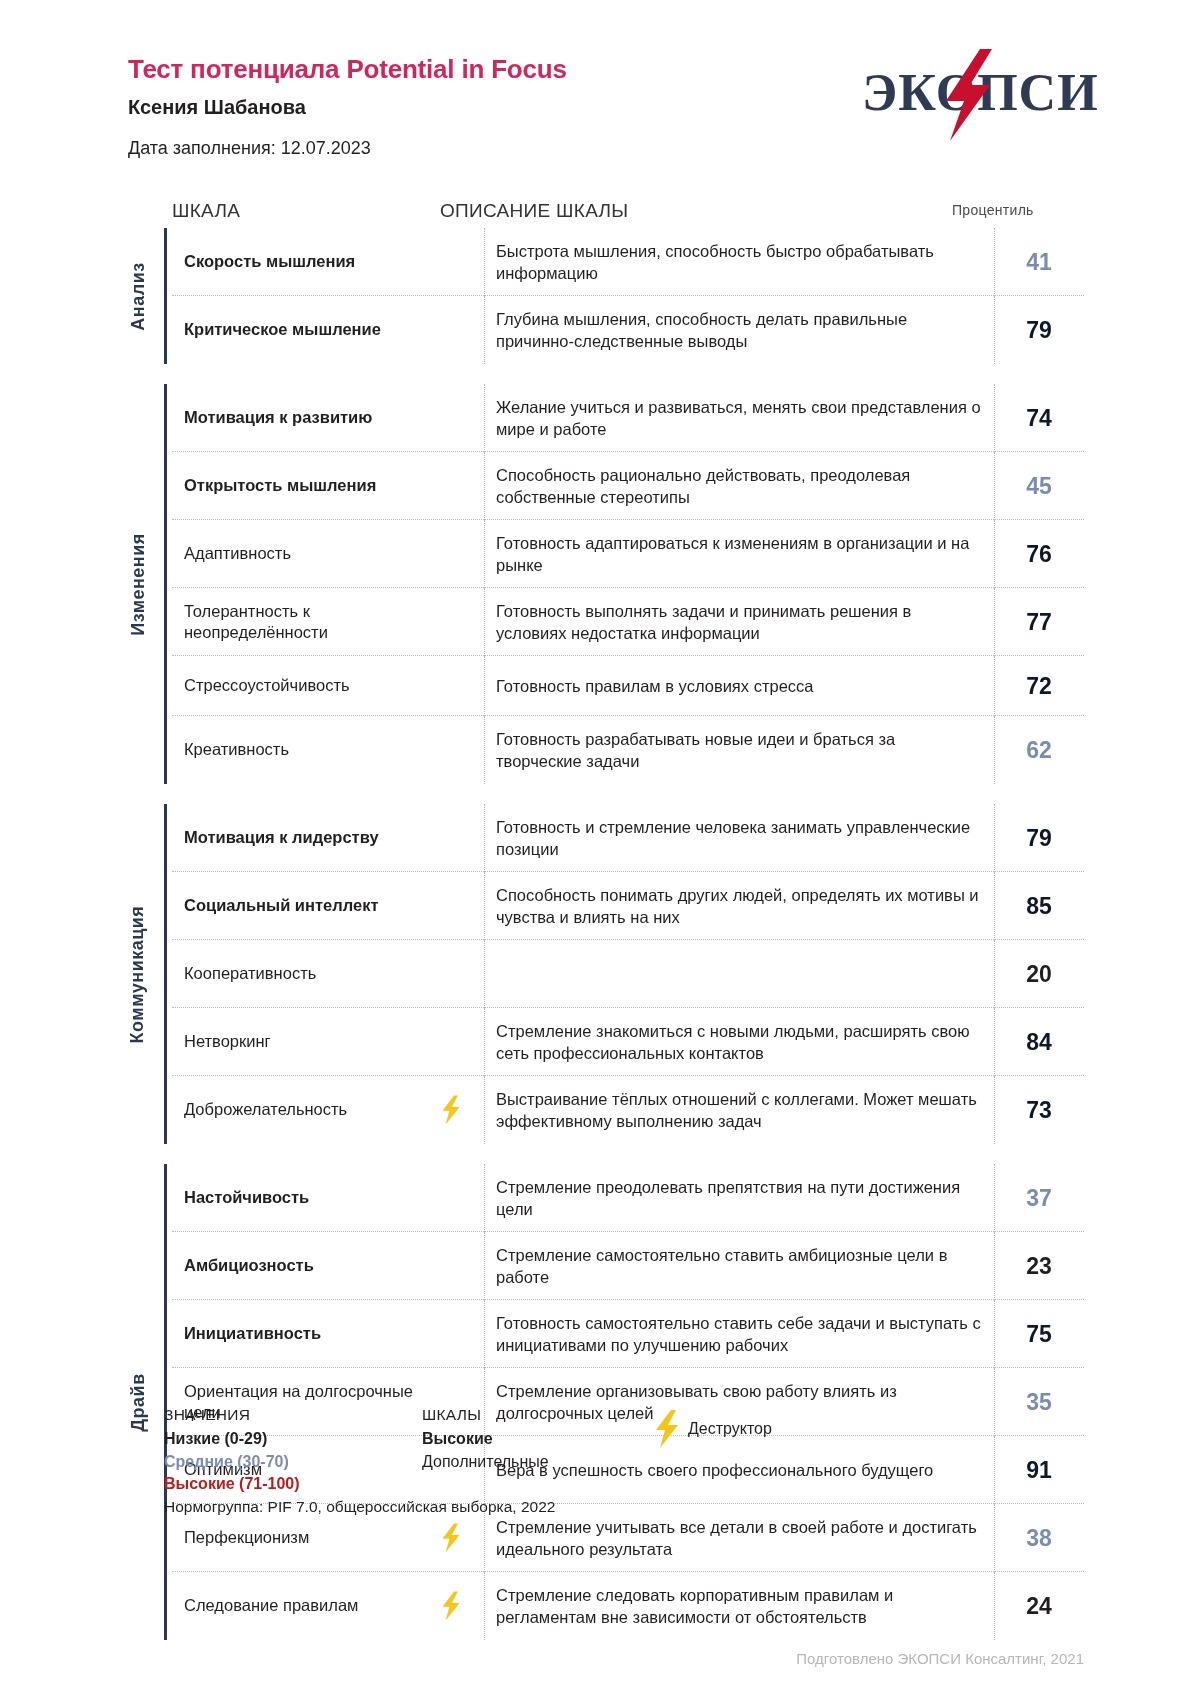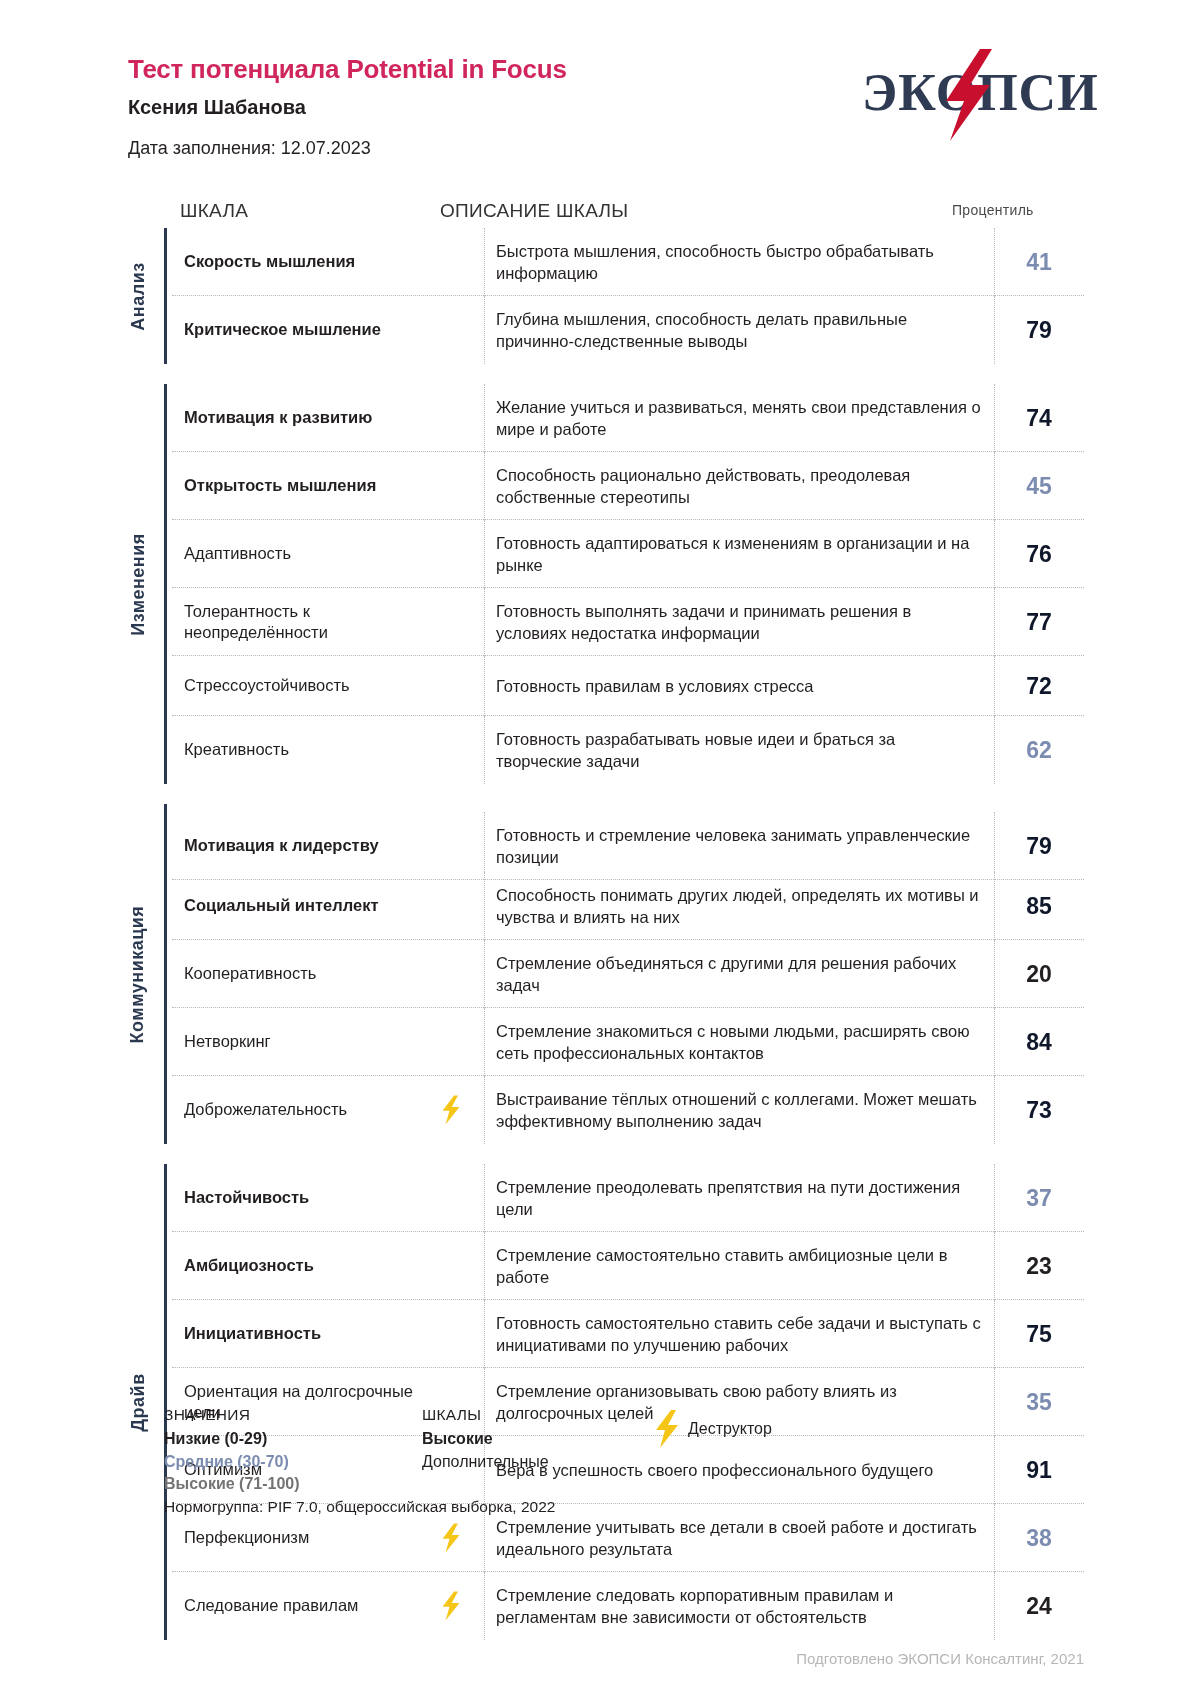--- a/index.html
+++ b/index.html
@@ -36,21 +36,21 @@
     white-space:nowrap;
   }
   .logo-bolt{
     position:absolute;left:78px;top:-6px;width:54px;height:92px;
   }
 
   
   .sheet{position:absolute;left:0;top:0;width:1200px;height:1706px;}
 
   .col-head{position:absolute;font-size:19px;color:#333;letter-spacing:.3px;}
-  .col-head.scale{left:180px;top:200px;text-align:center;}
+  .col-head.scale{left:172px;top:200px;text-align:center;}
   .col-head.desc{left:440px;top:200px;}
   .col-head.pct{left:952px;top:202px;font-size:14px;color:#4a4a4a;}
 
   
   .group{position:absolute;left:116px;width:968px;}
   .group-bar{
     position:absolute;left:48px;top:0;width:3px;bottom:0;
     background:#2b3950;
   }
   .group-label{
@@ -103,21 +103,21 @@
 
   
   .legend{position:absolute;left:164px;top:1406px;width:900px;}
   .legend-col{position:absolute;top:0;}
   .legend-col.c1{left:0;}
   .legend-col.c2{left:258px;}
   .lg-head{font-size:15.5px;color:#231f20;letter-spacing:.3px;margin-bottom:4px;}
   .lg-line{font-size:16px;line-height:1.42;}
   .lg-line.b{font-weight:bold;color:#231f20;}
   .lg-line.m{color:#7b8cb0;font-weight:bold;}
-  .lg-line.h{color:#737373;font-weight:bold;}
+  .lg-line.h{color:#b91c1c;font-weight:bold;}
   .lg-line.n{color:#231f20;}
   .destructor-row{position:absolute;left:490px;top:4px;display:flex;align-items:center;gap:8px;}
   .destructor-label{font-size:16px;color:#231f20;}
   .normgroup{
     position:absolute;left:164px;top:1498px;
     font-size:15.5px;color:#231f20;
   }
   .footer{
     position:absolute;left:0;top:1650px;width:1200px;
     text-align:right;padding-right:116px;box-sizing:border-box;
@@ -226,21 +226,21 @@
           <div class="vline v2"></div>
           <div class="cell-desc">Готовность разрабатывать новые идеи и браться за творческие задачи</div>
           <div class="cell-pct v-mid">62</div>
         </div>
       </div>
       <div class="group" style="top: 804px; height: 340px;">
         <div class="group-bar"></div>
         <div class="group-label">
           <span>Коммуникация</span>
         </div>
-        <div class="row" style="top: 8px; height: 68px;">
+        <div class="row" style="top: 0px; height: 68px;">
           <div class="cell-scale main">Мотивация к лидерству</div>
           <div class="bolt-cell"></div>
           <div class="vline v1"></div>
           <div class="vline v2"></div>
           <div class="cell-desc">Готовность и стремление человека занимать управленческие позиции</div>
           <div class="cell-pct v-high">79</div>
           <div class="rowline"></div>
         </div>
         <div class="row" style="top: 68px; height: 68px;">
           <div class="cell-scale main">Социальный интеллект</div>
@@ -249,21 +249,20 @@
           <div class="vline v2"></div>
           <div class="cell-desc">Способность понимать других людей, определять их мотивы и чувства и влиять на них</div>
           <div class="cell-pct v-high">85</div>
           <div class="rowline"></div>
         </div>
         <div class="row" style="top: 136px; height: 68px;">
           <div class="cell-scale">Кооперативность</div>
           <div class="bolt-cell"></div>
           <div class="vline v1"></div>
           <div class="vline v2"></div>
-          <div class="cell-desc">Стремление объединяться с другими для решения рабочих задач</div>
           <div class="cell-pct v-low">20</div>
           <div class="rowline"></div>
         </div>
         <div class="row" style="top: 204px; height: 68px;">
           <div class="cell-scale">Нетворкинг</div>
           <div class="bolt-cell"></div>
           <div class="vline v1"></div>
           <div class="vline v2"></div>
           <div class="cell-desc">Стремление знакомиться с новыми людьми, расширять свою сеть профессиональных контактов</div>
           <div class="cell-pct v-high">84</div>

